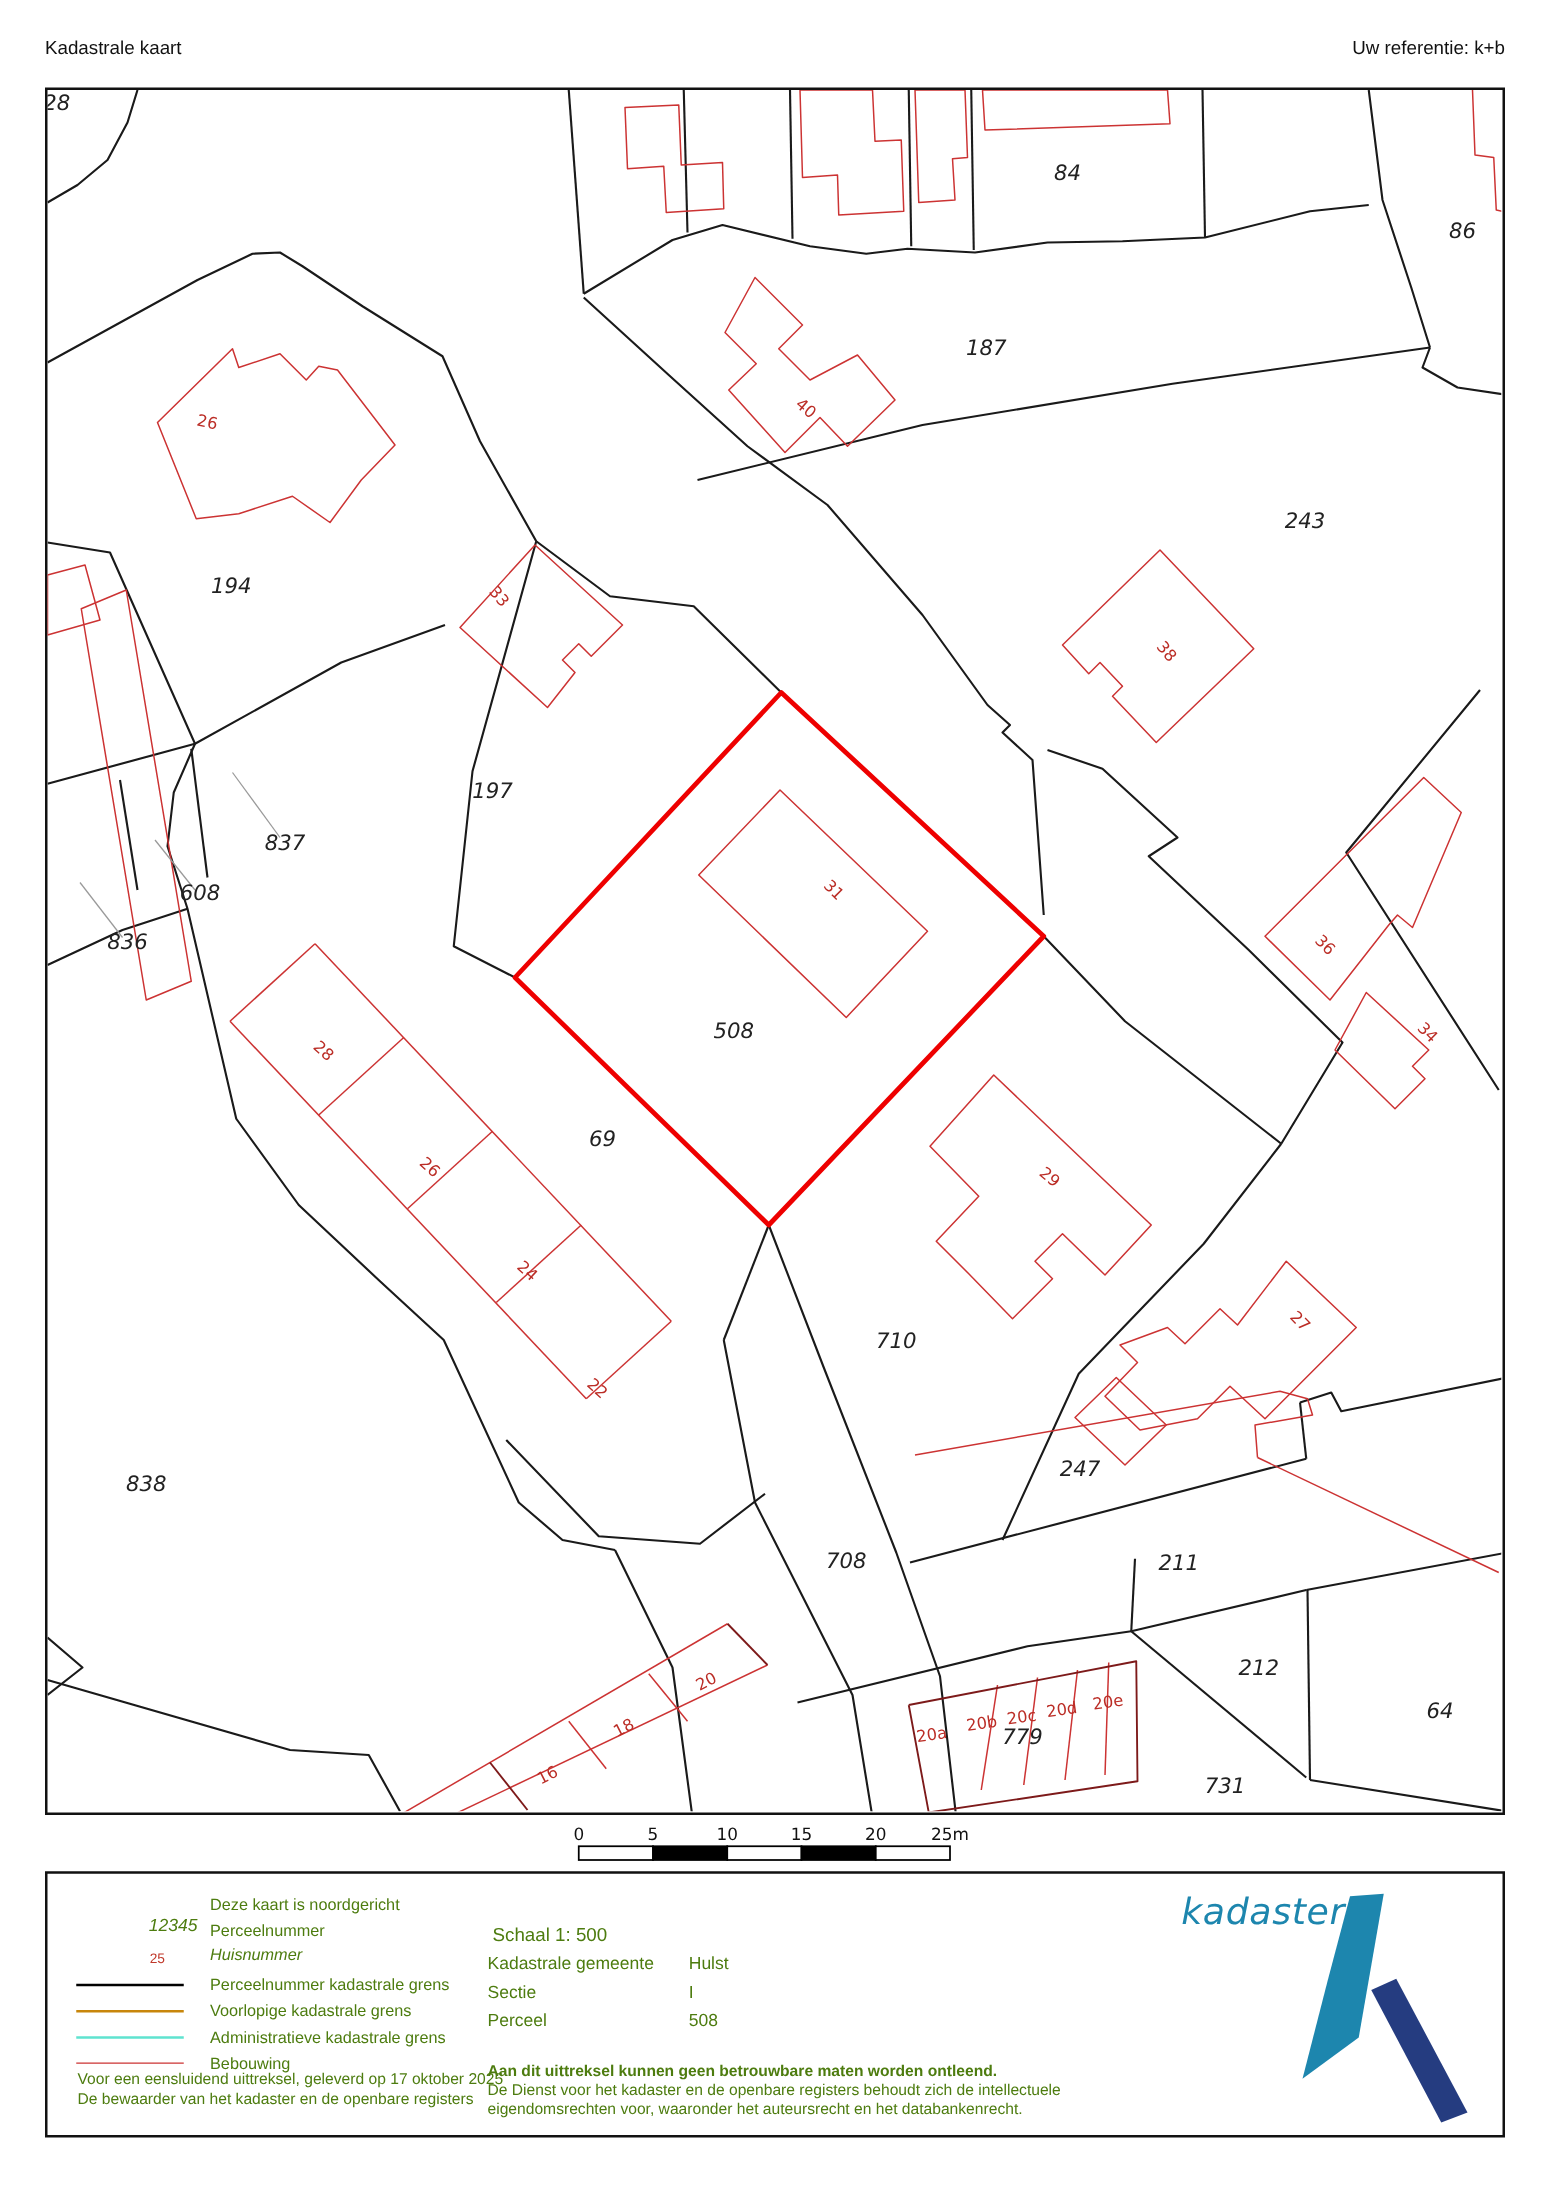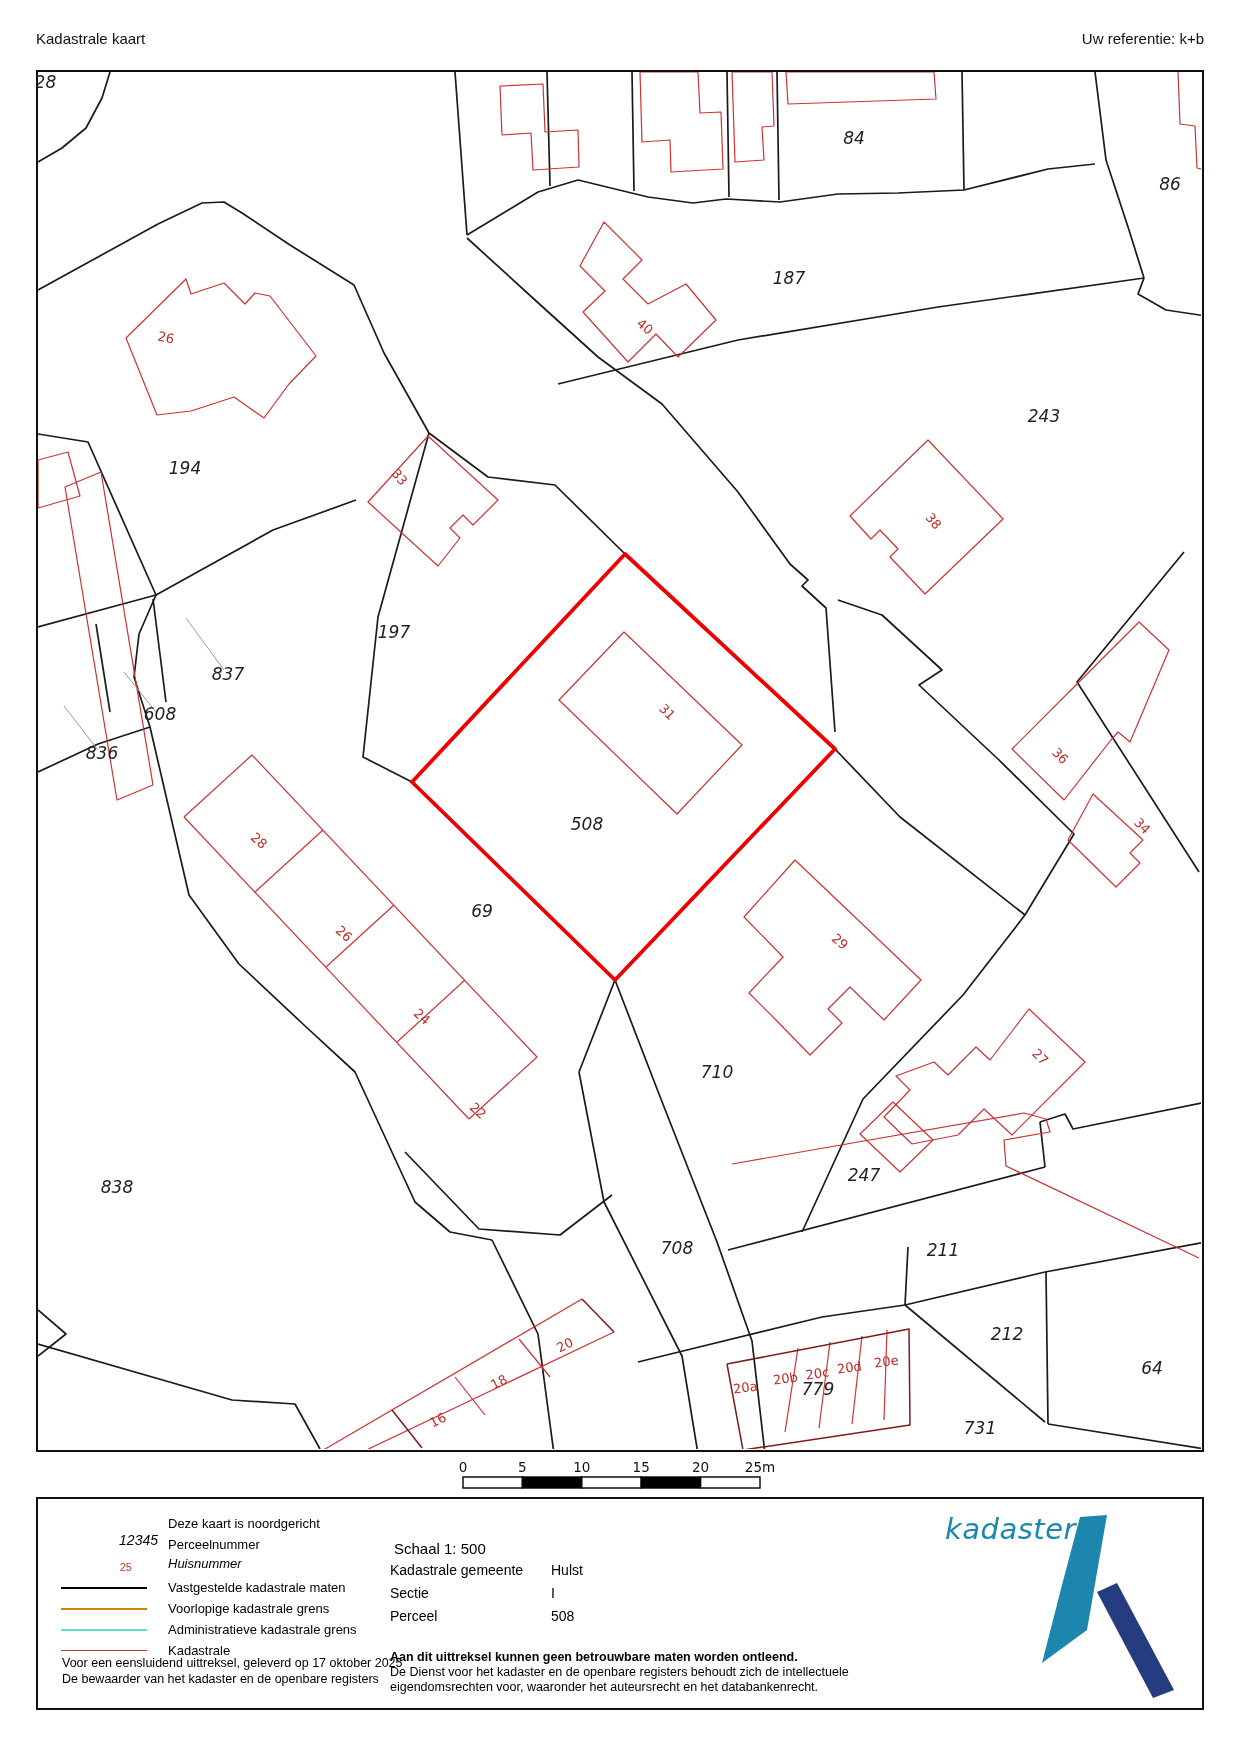--- a/index.html
+++ b/index.html
@@ -4,21 +4,21 @@
 <style>
   html,body{margin:0;padding:0;background:#ffffff;}
   body{width:1240px;height:1754px;position:relative;font-family:"Liberation Sans",sans-serif;color:#1a1a1a;overflow:hidden;}
   .hdr{position:absolute;top:30px;font-size:15px;color:#111;}
   #hdr-title{left:36px;}
   #hdr-ref{right:36px;text-align:right;}
   #map-frame{position:absolute;left:36px;top:70px;width:1168px;height:1382px;border:2.5px solid #111;box-sizing:border-box;background:#fff;}
   #map-svg{position:absolute;left:0;top:0;}
   #scalebar{position:absolute;left:0;top:1458px;width:1240px;height:38px;}
   #legend-box{position:absolute;left:36px;top:1497px;width:1168px;height:213px;border:2.5px solid #111;box-sizing:border-box;background:#fff;}
-  .lg{position:absolute;font-size:13px;color:#000000;white-space:nowrap;}
+  .lg{position:absolute;font-size:13px;color:#4d7c0f;white-space:nowrap;}
   .lg-sample-p{font-style:italic;font-size:14px;}
   .lg-sample-h{color:#c0392b;font-size:11px;}
   .lg-swatch{position:absolute;width:86px;}
   .lg-foot{font-size:12.5px;}
   .lg-schaal{font-size:15px;}
   .lg-field-k{font-size:14px;}
   .lg-field-v{font-size:14px;}
   .lg-disc{font-size:12.5px;}
   #logo-text{position:absolute;left:945px;top:1512px;font-family:"DejaVu Sans",sans-serif;font-style:italic;font-size:29px;color:#1d86ae;letter-spacing:0.5px;}
   #logo-svg{position:absolute;left:940px;top:1500px;}
@@ -181,27 +181,27 @@
 </div>
 
 <div id="legend-box">
   <div class="lg" style="left:130px;top:17px;">Deze kaart is noordgericht</div>
   <div class="lg lg-sample-p" style="left:50px;top:33px;width:70px;text-align:right;">12345</div>
   <div class="lg" style="left:130px;top:38px;">Perceelnummer</div>
   <div class="lg lg-sample-h" style="left:50px;top:62px;width:44px;text-align:right;">25</div>
   <div class="lg" style="left:130px;top:57px;font-style:italic;">Huisnummer</div>
   <div id="legend-lines">
       <div class="lg-swatch" style="left: 23px; top: 88px; border-top: 2.5px solid rgb(0, 0, 0);"></div>
-      <div class="lg" style="left: 130px; top: 81px;">Vastgestelde kadastrale maten</div>
+      <div class="lg" style="left: 130px; top: 81px;">Perceelnummer kadastrale grens</div>
       <div class="lg-swatch" style="left: 23px; top: 109px; border-top: 2.5px solid rgb(200, 134, 11);"></div>
       <div class="lg" style="left: 130px; top: 102px; text-align: center;">Voorlopige kadastrale grens</div>
       <div class="lg-swatch" style="left: 23px; top: 130px; border-top: 2.5px solid rgb(95, 227, 207);"></div>
       <div class="lg" style="left: 130px; top: 123px;">Administratieve kadastrale grens</div>
       <div class="lg-swatch" style="left: 23px; top: 151px; border-top: 1.4px solid rgb(204, 51, 51);"></div>
-      <div class="lg" style="left: 130px; top: 144px;">Kadastrale</div>
+      <div class="lg" style="left: 130px; top: 144px;">Bebouwing</div>
     </div>
   <div class="lg lg-foot" style="left:24px;top:157px;">Voor een eensluidend uittreksel, geleverd op 17 oktober 2025</div>
   <div class="lg lg-foot" style="left:24px;top:173px;">De bewaarder van het kadaster en de openbare registers</div>
   <div class="lg lg-schaal" style="left:356px;top:13px;margin-top:28px;">Schaal 1: 500</div>
   <div id="legend-fields">
       <div class="lg lg-field-k" style="left: 352px; top: 63px;">Kadastrale gemeente</div>
       <div class="lg lg-field-v" style="left: 513px; top: 63px;">Hulst</div>
       <div class="lg lg-field-k" style="left: 352px; top: 86px;">Sectie</div>
       <div class="lg lg-field-v" style="left: 513px; top: 86px;">I</div>
       <div class="lg lg-field-k" style="left: 352px; top: 109px;">Perceel</div>

